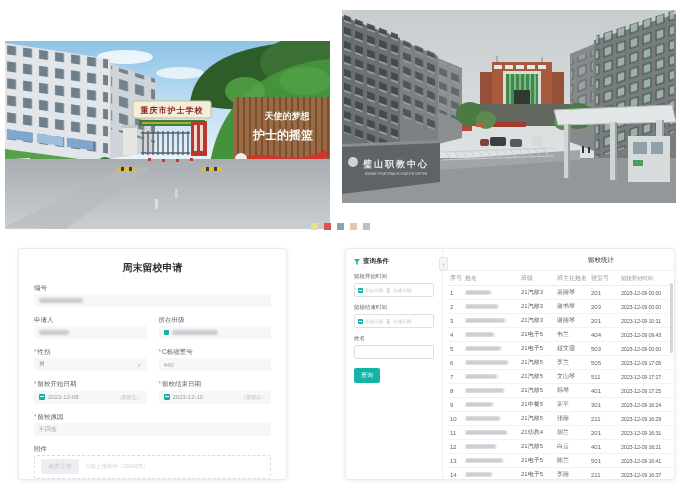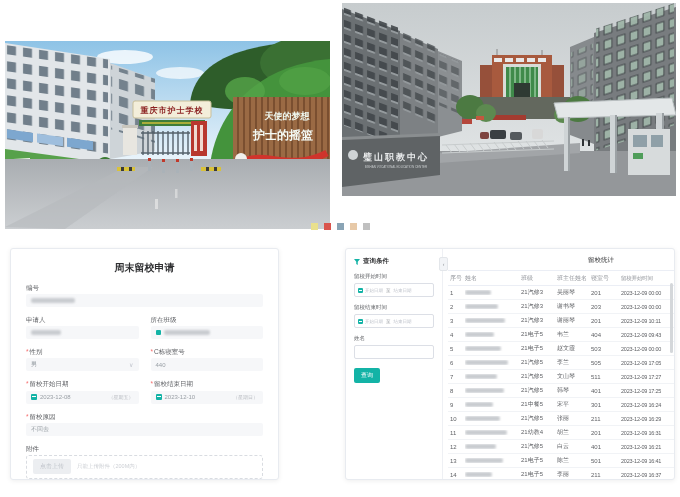--- a/index.html
+++ b/index.html
@@ -1,30 +1,30 @@
 <!DOCTYPE html>
 <html><head>
 <meta charset="utf-8">
 <style>
   html,body{margin:0;padding:0;background:#ffffff;}
   body{width:680px;height:497px;position:relative;overflow:hidden;
        font-family:"Liberation Sans","DejaVu Sans",sans-serif;color:#303133;}
   .photo{position:absolute;overflow:hidden;background:#ccc;}
   .photo svg{display:block;}
   #photo-left{left:5px;top:5px;width:325px;height:188px;margin-top:36px;}
-  #photo-right{left:342px;top:3px;width:334px;height:193px;}
+  #photo-right{left:342px;top:10px;width:334px;height:193px;}
 
   
   #dots{position:absolute;left:0;right:0;top:223px;display:flex;justify-content:center;gap:6px;}
   .dot{width:7px;height:7px;display:inline-block;cursor:pointer;}
 
   
   .card{position:absolute;background:#fff;border:1px solid #e8ebf0;border-radius:3px;
         box-shadow:0 1px 5px rgba(0,0,0,.07);box-sizing:border-box;}
-  #form-card{left:10px;top:248px;width:269px;height:232px;padding:10px 15px;}
+  #form-card{left:18px;top:248px;width:269px;height:232px;padding:10px 15px;}
   #admin-card{left:345px;top:248px;width:330px;height:232px;padding:0;}
 
   
   .form-title{text-align:center;font-size:10px;font-weight:bold;color:#303133;margin-top:2px;}
   .fg{margin-top:9px;}
   .flabel{font-size:6.5px;color:#606266;margin-bottom:3px;display:block;line-height:1.1;}
   .req::before{content:"*";color:#f56c6c;margin-right:1px;}
   .finput{height:13px;background:#f6f7f9;border-radius:2px;display:flex;align-items:center;
           padding:0 5px;font-size:6px;color:#9aa0a6;box-sizing:border-box;}
   .two-col{display:flex;gap:12px;}

